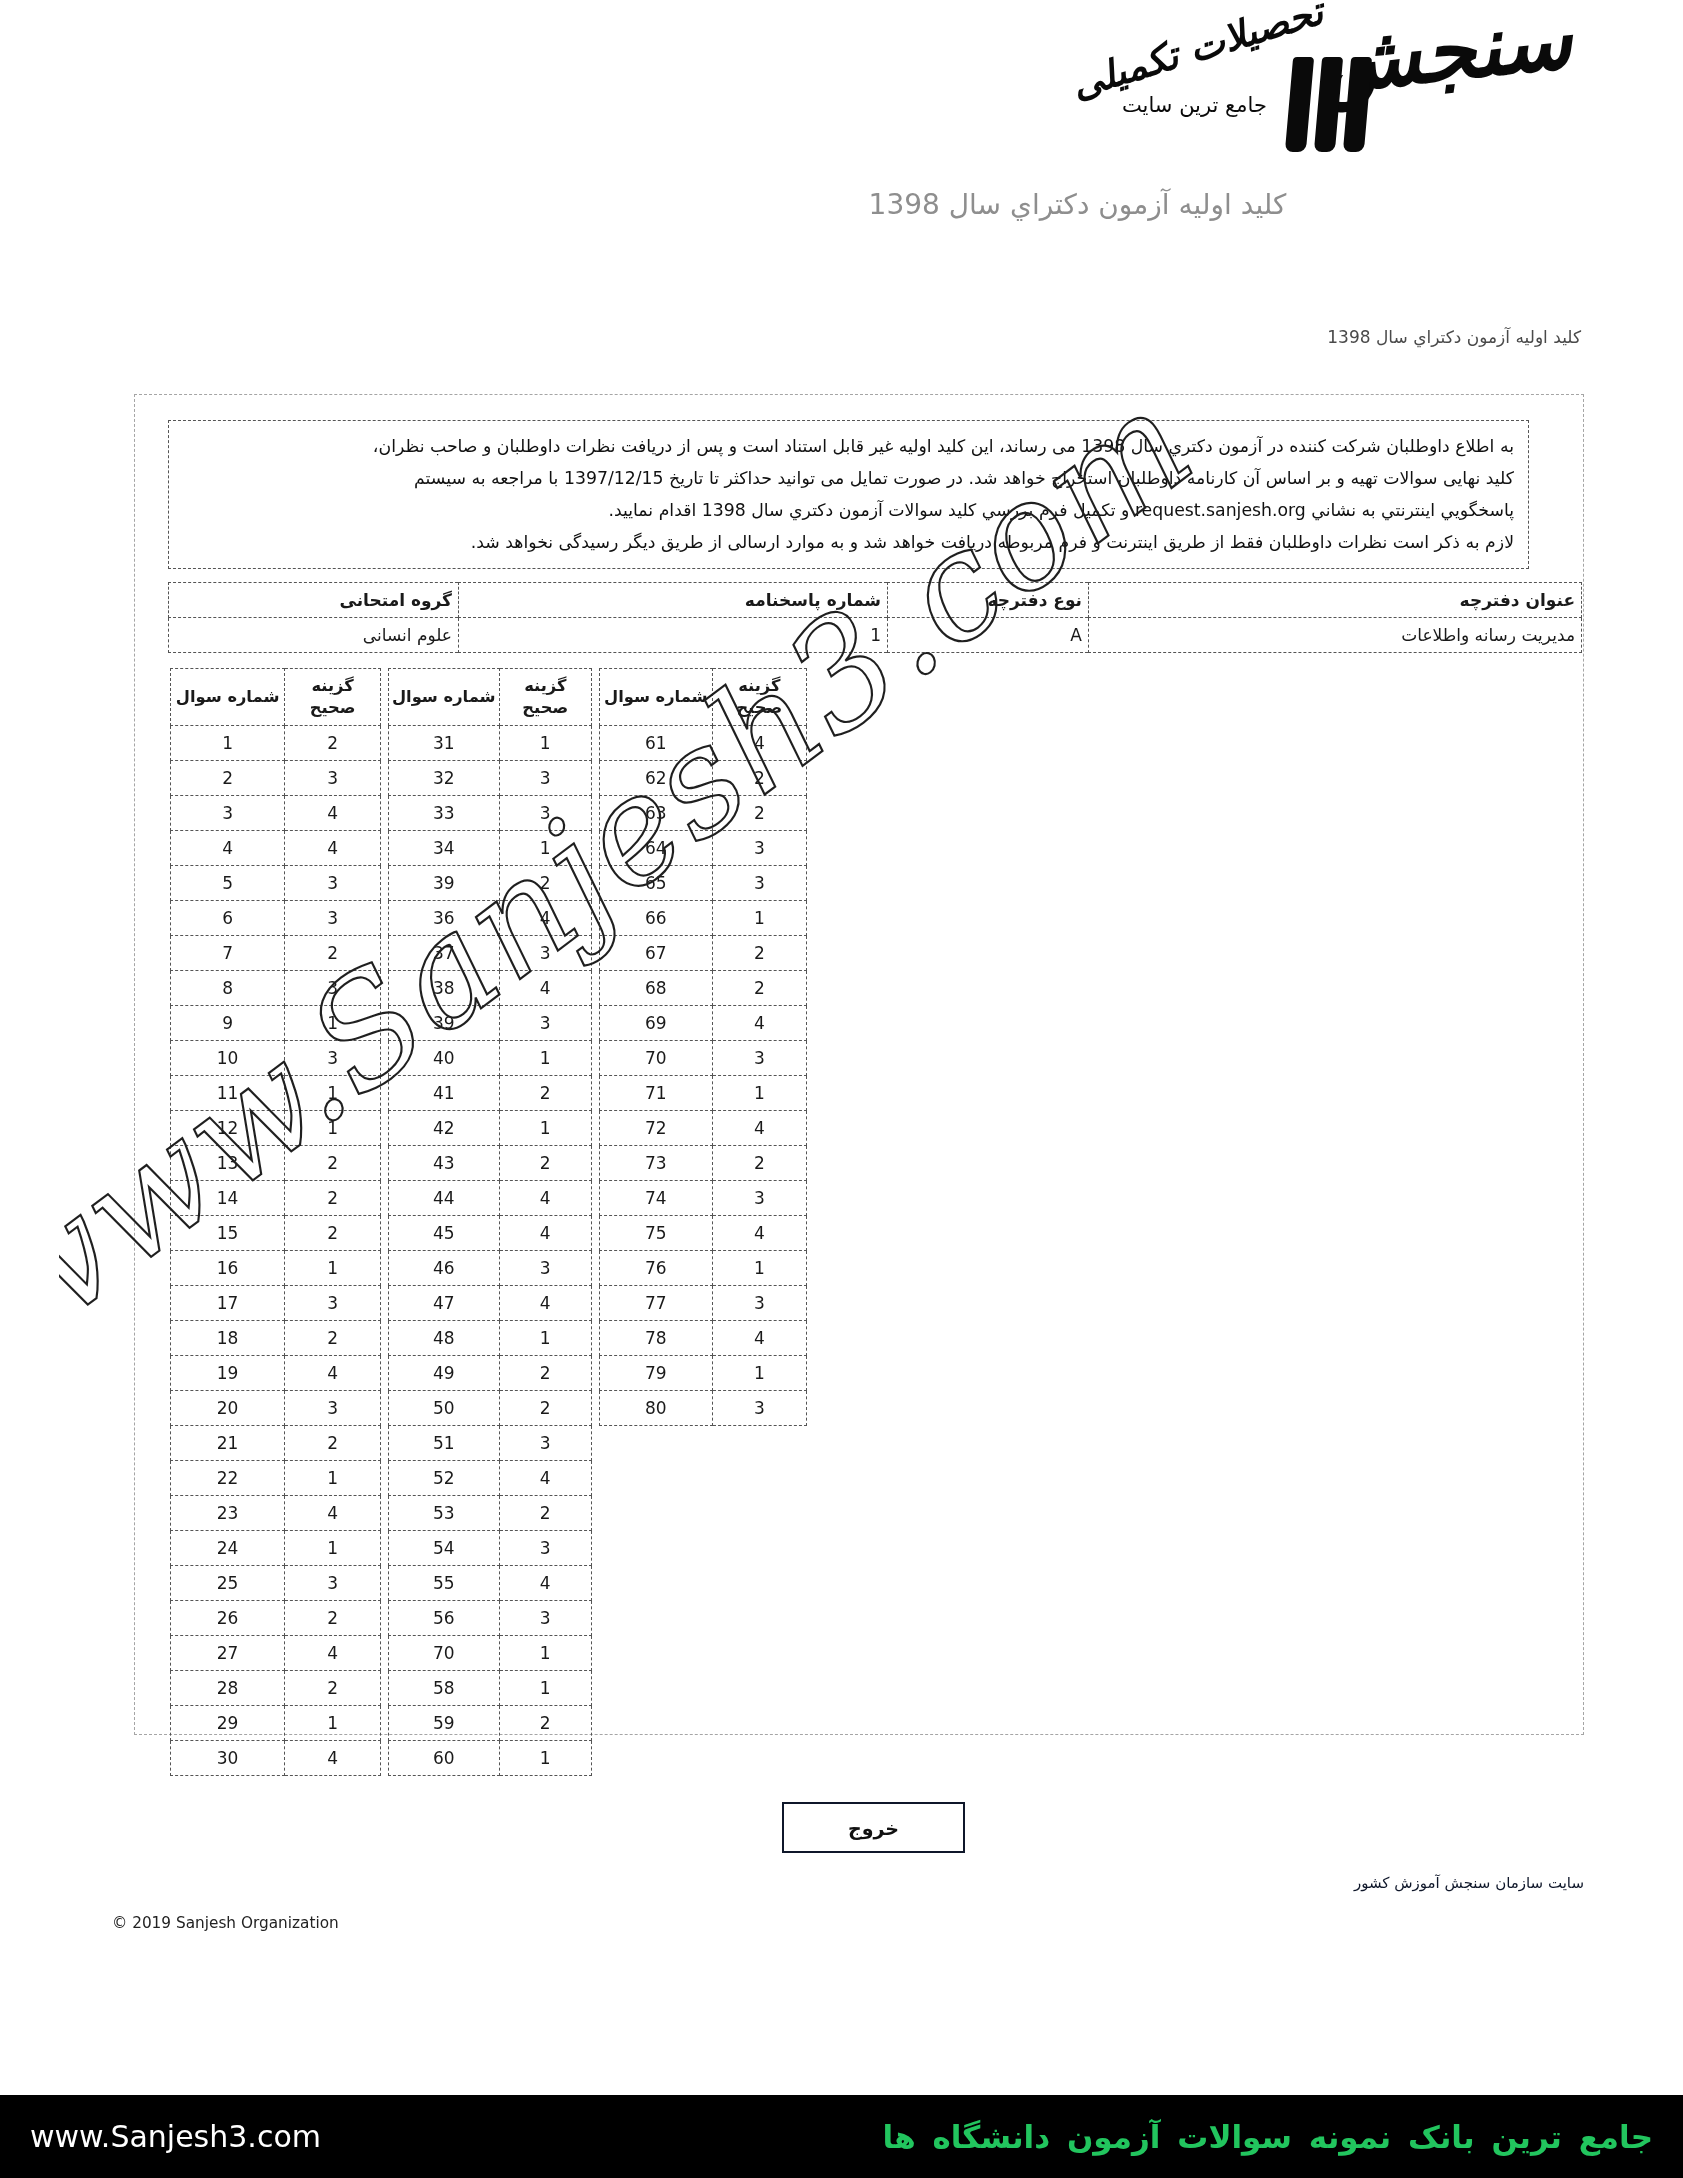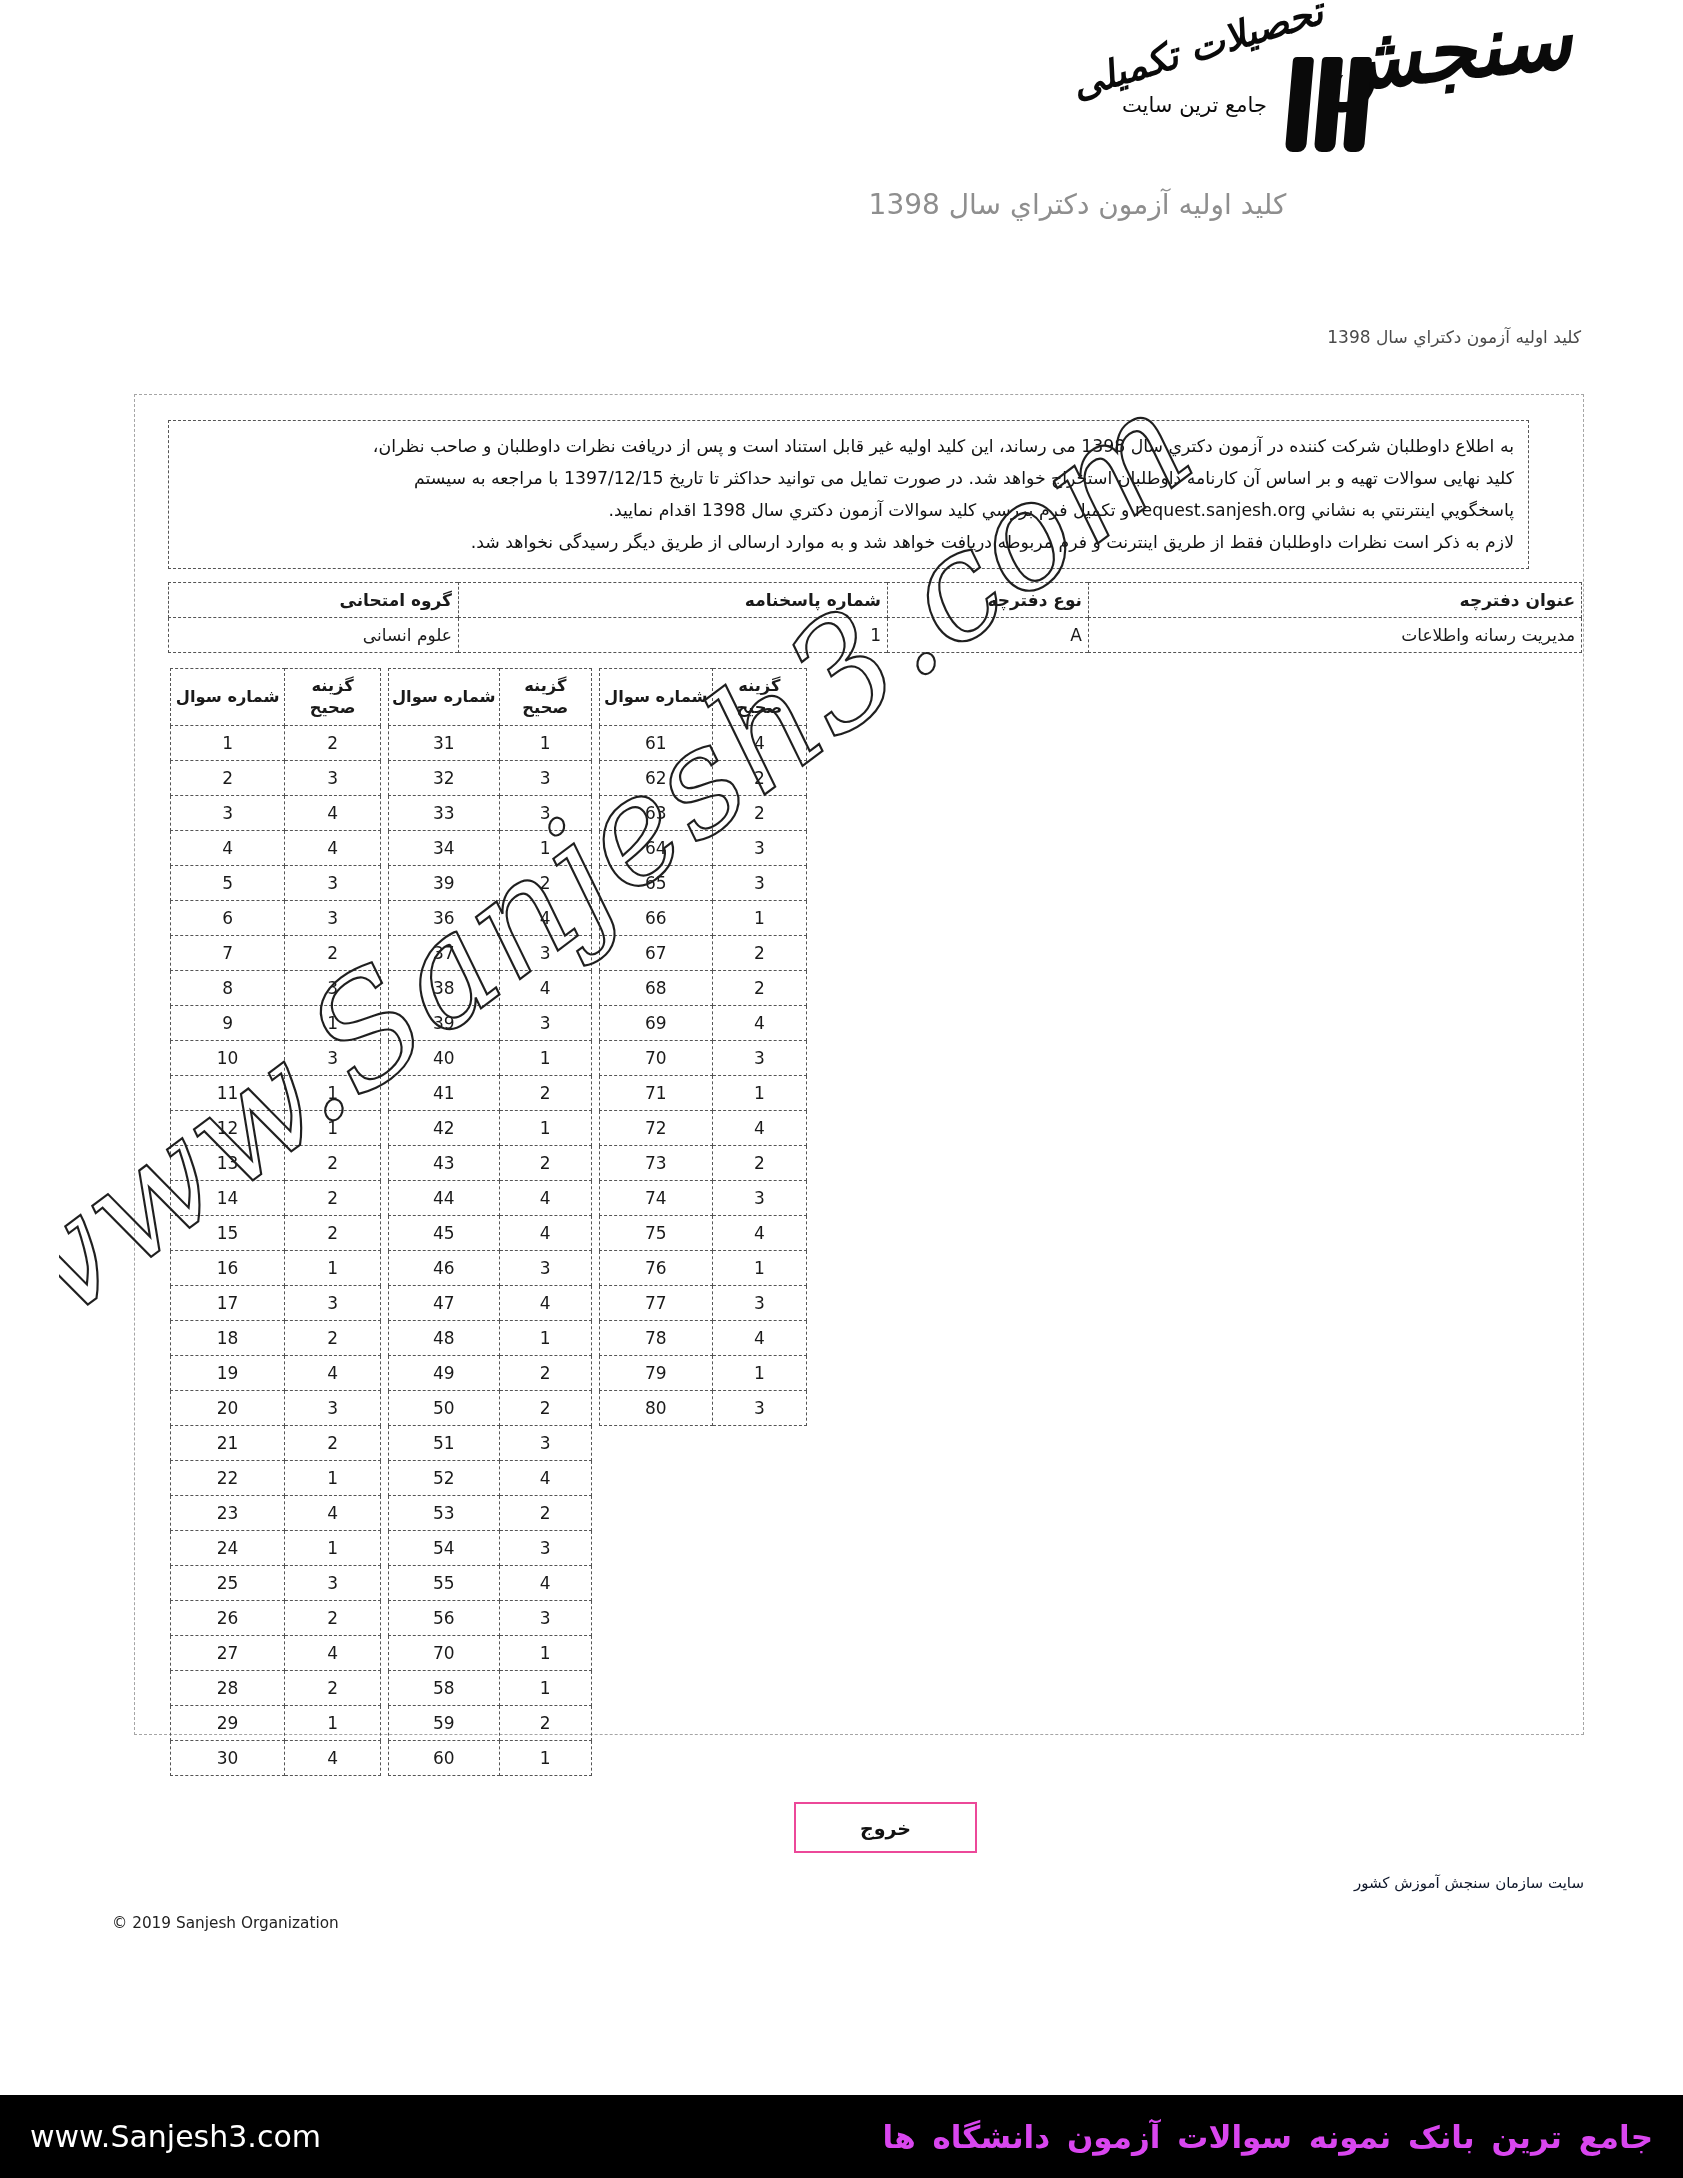--- a/index.html
+++ b/index.html
@@ -68,22 +68,22 @@
   
   .watermark { position:absolute; left:59px; top:416px; pointer-events:none; }
   .watermark text {
     font-family:"DejaVu Serif", serif; font-style:italic; font-size:148px;
     fill:none; stroke:#1f1f1f; stroke-width:2.2px; letter-spacing:2px;
   }
 
   
   .exit-btn {
     position:absolute; left:782px; top:1802px; width:183px; height:51px;
-    background:#fff; border:2px solid #ec4899; font-family:"DejaVu Sans", sans-serif;
-    font-size:19px; font-weight:bold; color:#111; cursor:pointer;margin-left:12px;
+    background:#fff; border:2px solid #0f172a; font-family:"DejaVu Sans", sans-serif;
+    font-size:19px; font-weight:bold; color:#111; cursor:pointer;
   }
   .footer-left  { position:absolute; left:112px;  top:1914px; font-size:15.3px; color:#222; }
   .footer-right { position:absolute; right:99px; top:1874px; font-size:15px;  color:#0f172a; }
 
   
   .bottom-bar {
     position:absolute; left:0; top:2095px; width:1683px; height:83px; background:#000;
     display:flex; justify-content:space-between; align-items:center;
     padding:0 30px; box-sizing:border-box;
   }
@@ -492,17 +492,17 @@
     <text x="535" y="505" text-anchor="middle" transform="rotate(-37 535 460)">www.Sanjesh3.com</text>
   </svg>
 
   <button class="exit-btn">خروج</button>
 
   <div class="footer-left">© 2019 Sanjesh Organization</div>
   <div class="footer-right" dir="rtl">سایت سازمان سنجش آموزش کشور</div>
 
   <div class="bottom-bar">
     <span class="bb-left">www.Sanjesh3.com</span>
-    <span class="bb-right" dir="rtl" style="color: #d946ef;">جامع ترین بانک نمونه سوالات آزمون دانشگاه ها</span>
+    <span class="bb-right" dir="rtl" style="color: #22c55e;">جامع ترین بانک نمونه سوالات آزمون دانشگاه ها</span>
   </div>
 
 </div>
 
 
 </body></html>

